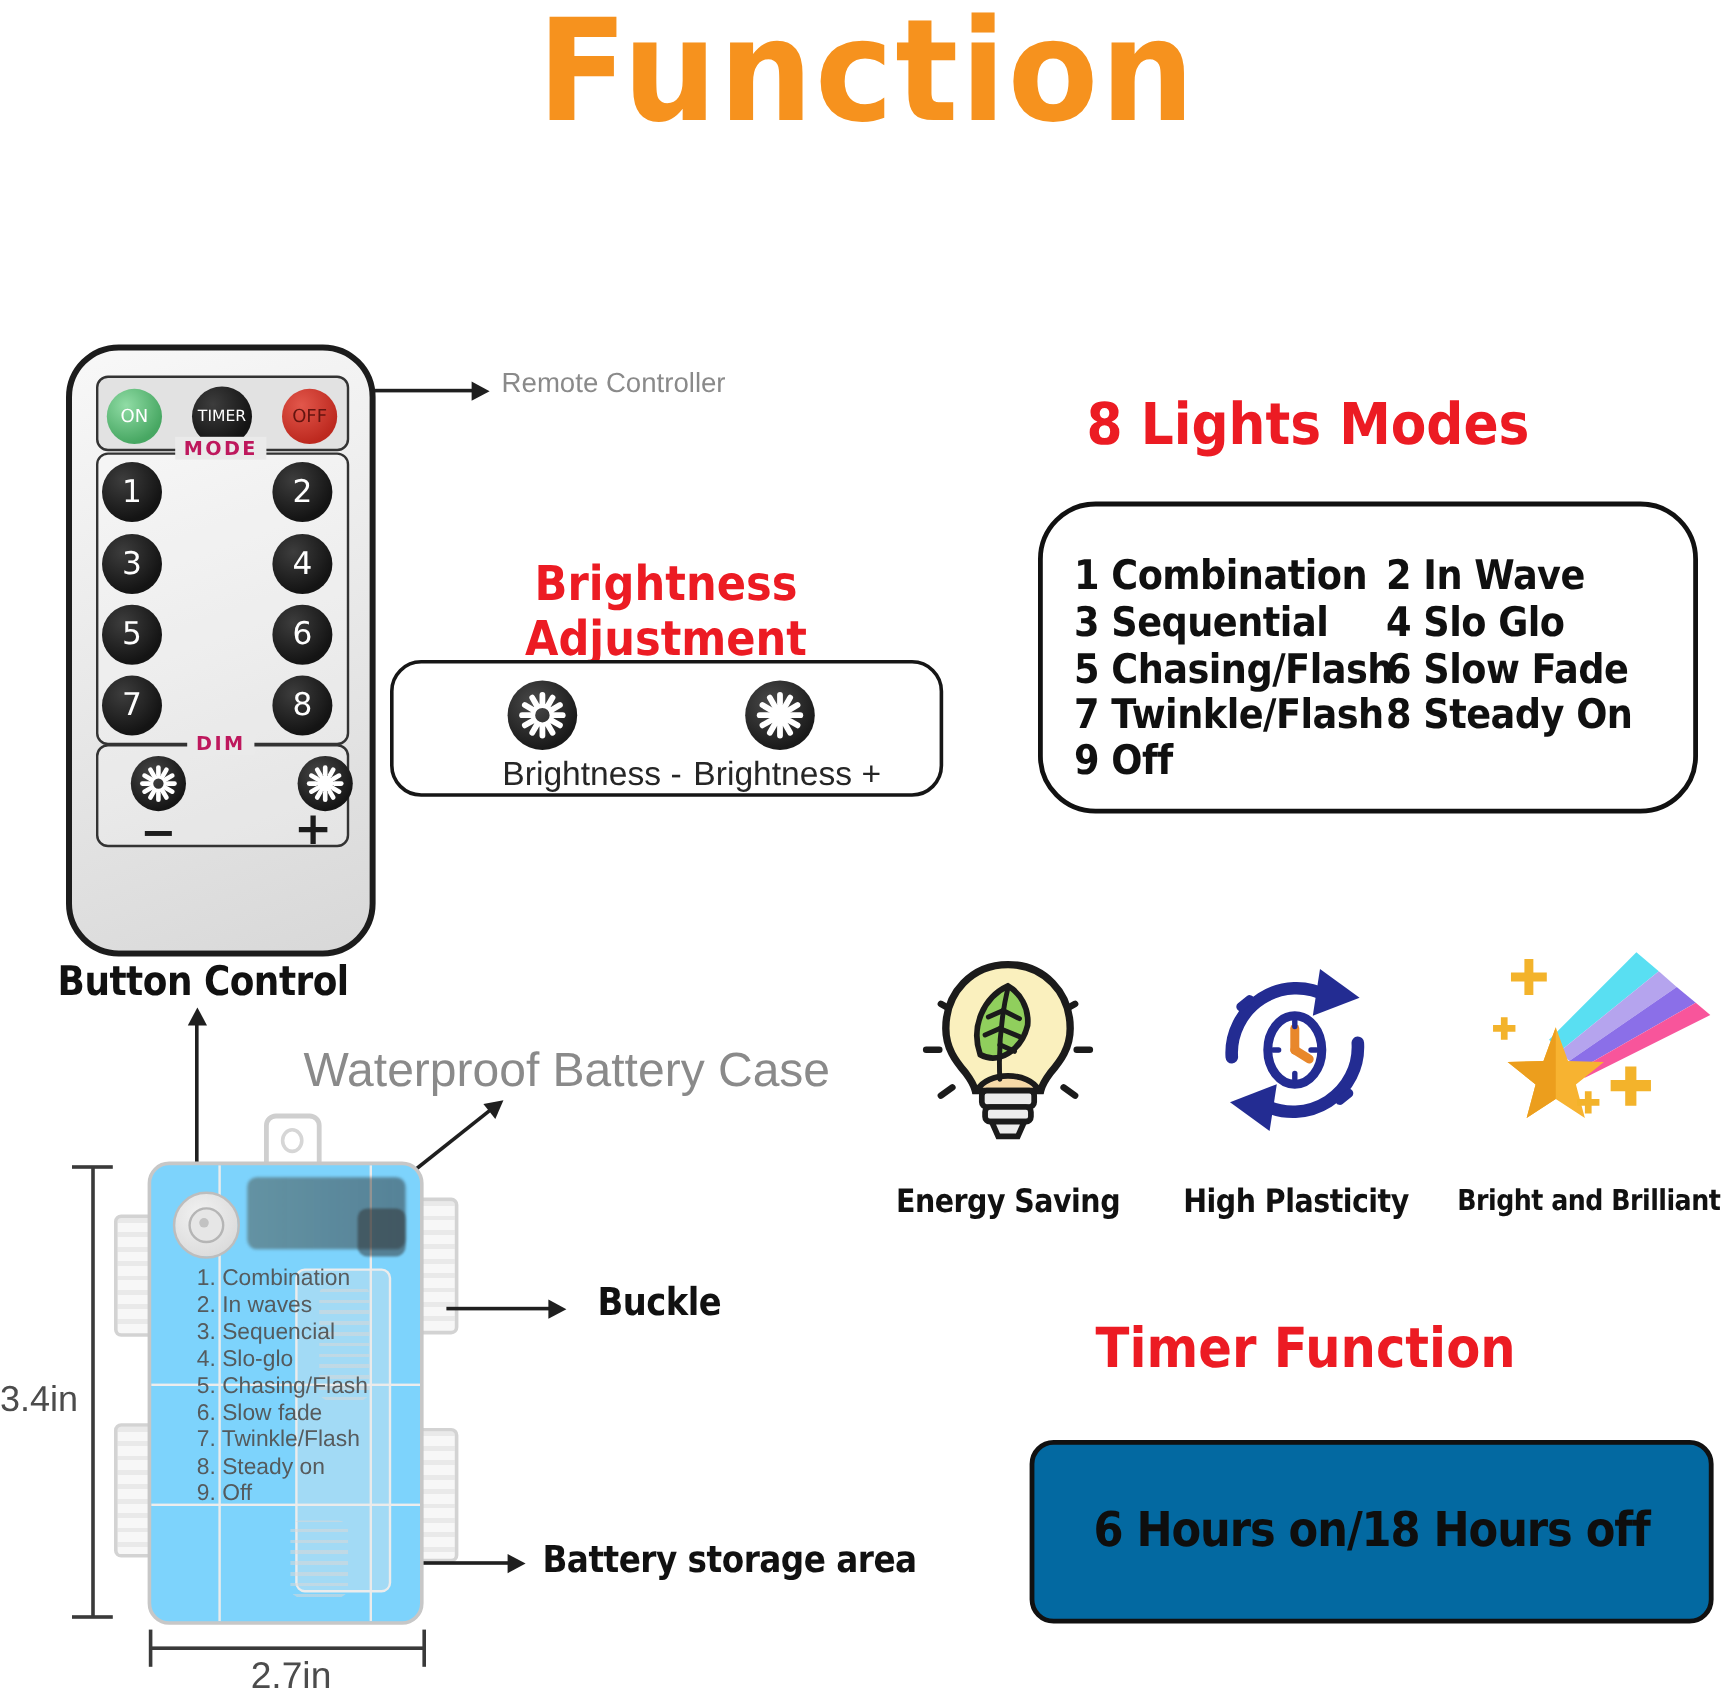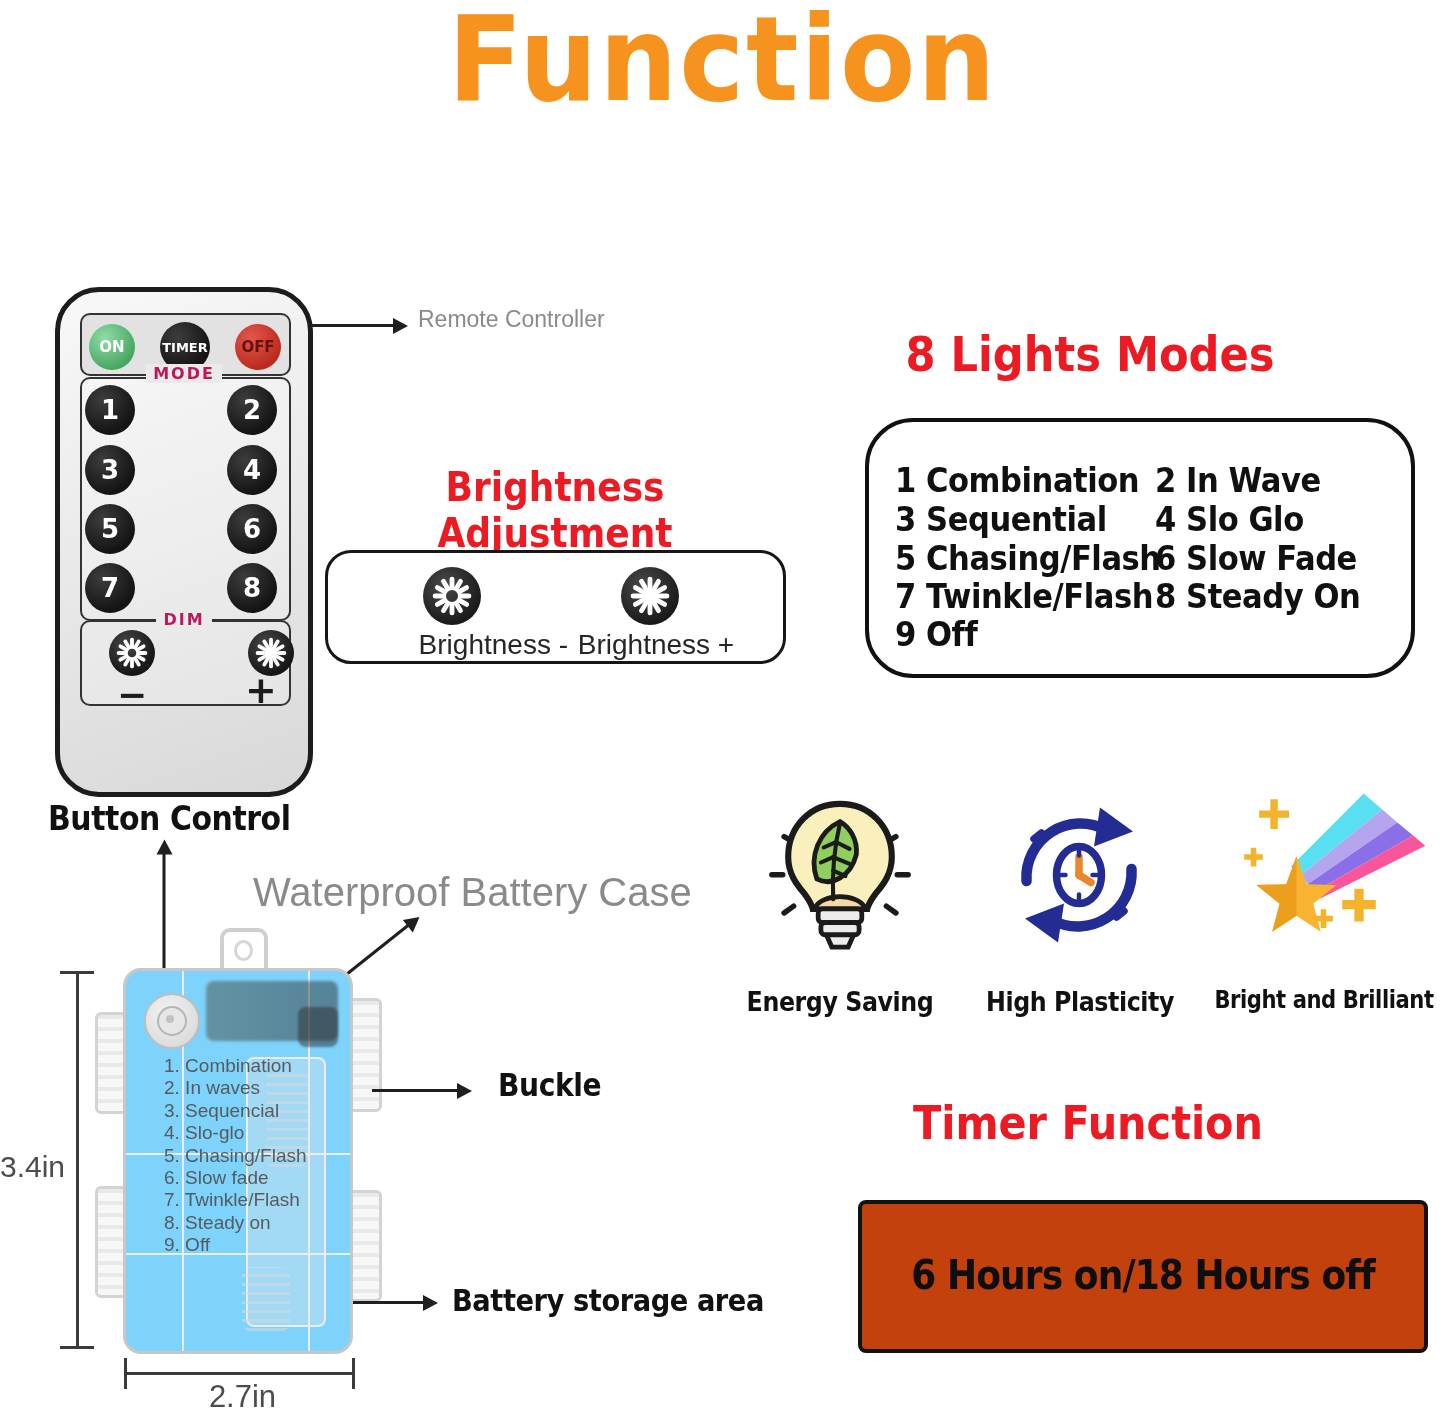--- a/index.html
+++ b/index.html
@@ -38,21 +38,21 @@
   .sec-mode  { left:20px; top:85px; width:207px; height:240px; }
   .sec-dim   { left:20px; top:328px; width:207px; height:82px; }
   .sec-tag {
     position:absolute; left:0; width:100%; text-align:center; z-index:3;
     font-size:16px; font-weight:700; color:#be185d; letter-spacing:2px;
   }
   .tag-mode { top:72px; } .tag-dim { top:318px; }
   .sec-tag span { background:#eaeaea; padding:0 7px; }
   .rbtn {
     position:absolute; border-radius:50%; color:#fff; text-align:center;
-    font-weight:700; display:flex; align-items:center; justify-content:center;
+    font-weight:400; display:flex; align-items:center; justify-content:center;
   }
   .btn-dark { background:radial-gradient(circle at 35% 30%, #3d3d3d, #141414 70%); }
   .btn-on  { left:7px;  top:9px; width:46px; height:46px; font-size:15px;
              background:radial-gradient(circle at 35% 30%, #90dca5, #47a762 72%); color:#fff; }
   .btn-timer { left:78px; top:7px; width:50px; height:50px; font-size:13px; }
   .btn-off { left:153px; top:9px; width:46px; height:46px; font-size:15px;
              background:radial-gradient(circle at 35% 30%, #e2574b, #bd291f 72%); color:#63140f; }
   .mbtn { width:50px; height:50px; font-size:26px; }
   .mc0 { left:3px; } .mc1 { left:145px; }
   .mr0 { top:6px; } .mr1 { top:66px; } .mr2 { top:125px; } .mr3 { top:184px; }
@@ -148,21 +148,21 @@
   .fi-cycle { left:1003px; top:800px; width:152px; height:150px; }
   .fi-star { left:1238px; top:788px; width:200px; height:168px; }
   .feat-label { position:absolute; top:986px; text-align:center; font-weight:800; color:#111;
                 letter-spacing:-.5px; transform:scaleX(.88); transform-origin:center; white-space:nowrap; }
   .fl-1 { left:715px; width:250px; font-size:27px; }
   .fl-2 { left:955px; width:250px; font-size:27px; }
   .fl-3 { left:1199px; width:250px; font-size:24px; }
 
   
   .timer-box { left:858px; top:1200px; width:562px; height:145px;
-               border:4px solid #111; border-radius:8px; background:#c2410c; }
+               border:4px solid #111; border-radius:20px; background:#0369a1; }
   .timer-text { position:absolute; left:0; width:100%; top:48px; text-align:center;
                 font-size:40px; font-weight:800; color:#0e0e0e; letter-spacing:-1px;
                 transform:scaleX(.9); transform-origin:center; white-space:nowrap; }
 </style>
 </head>
 <body>
 
 <div class="canvas">
 
   <div class="abs title">Function</div>

